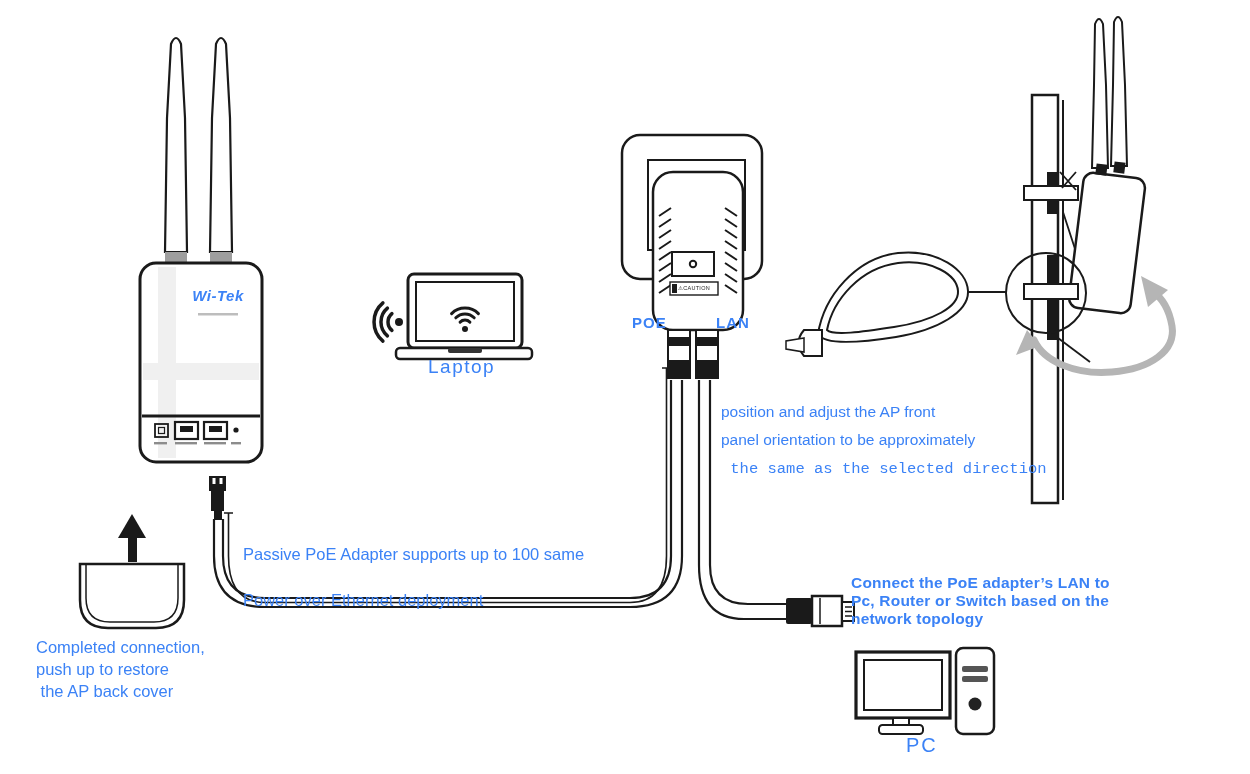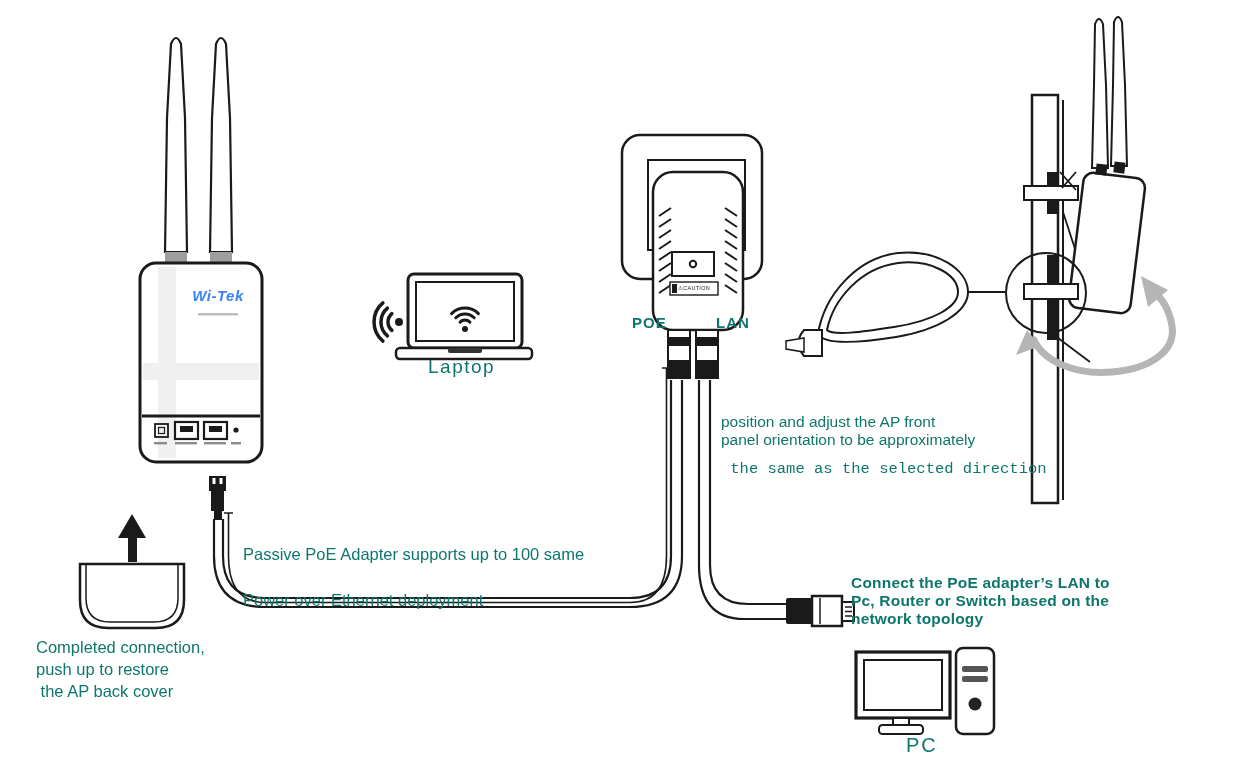--- a/index.html
+++ b/index.html
@@ -1,19 +1,19 @@
 <!DOCTYPE html>
 <html><head>
 <meta charset="utf-8">
 <style>
   html,body{margin:0;padding:0;background:#fff;}
   #canvas{position:relative;width:1250px;height:774px;background:#ffffff;overflow:hidden;
           font-family:"Liberation Sans", sans-serif;color:#1f1f1f;}
   svg{position:absolute;left:0;top:0;}
-  .txt{position:absolute;white-space:pre;color:#0f766e;}
+  .txt{position:absolute;white-space:pre;color:#3b82f6;}
   .note{font-size:15.5px;line-height:28.5px;}
   .note2{font-size:16.5px;line-height:30px;}
   .note3{font-size:16.5px;line-height:22px;}
   .note4{font-size:15.5px;line-height:18.5px;font-weight:600;letter-spacing:.2px;}
   .portlbl{font-size:15px;font-weight:700;letter-spacing:1px;}
   .devlbl{font-size:19px;letter-spacing:1.5px;}
   .pclbl{font-size:20px;letter-spacing:2px;}
   .brand{font-size:15px;font-weight:700;font-style:italic;color:#3b82f6;letter-spacing:.5px;
          width:64px;text-align:center;}
   .caution{font-size:5.5px;color:#1f1f1f;width:46px;text-align:center;letter-spacing:.3px;}
@@ -175,21 +175,21 @@
 </svg>
 
 <div class="txt brand" style="left:186px;top:287px;">Wi-Tek</div>
 <div class="txt caution" style="left:671px;top:285px;">⚠CAUTION</div>
 
 <div class="txt devlbl" style="left:428px;top:356px;">Laptop</div>
 <div class="txt portlbl" style="left:632px;top:314px;">POE</div>
 <div class="txt portlbl" style="left:716px;top:314px;">LAN</div>
 <div class="txt pclbl" style="left:906px;top:734px;">PC</div>
 
-<div class="txt note" style="left:721px;top:408px;">position and adjust the AP front</div>
+<div class="txt note" style="left:721px;top:398px;">position and adjust the AP front</div>
 <div class="txt note" style="left:721px;top:426px;">panel orientation to be approximately</div>
 <div class="txt note" style="left:721px;top:455px;font-family:Liberation Mono, monospace;"> the same as the selected direction</div>
 
 <div class="txt note2" style="left:243px;top:539px;">Passive PoE Adapter supports up to 100 same</div>
 <div class="txt note2" style="left:243px;top:569px;margin-top:16px;">Power over Ethernet deployment</div>
 
 <div class="txt note3" style="left:36px;top:636px;">Completed connection,</div>
 <div class="txt note3" style="left:36px;top:658px;">push up to restore</div>
 <div class="txt note3" style="left:36px;top:680px;"> the AP back cover</div>
 

